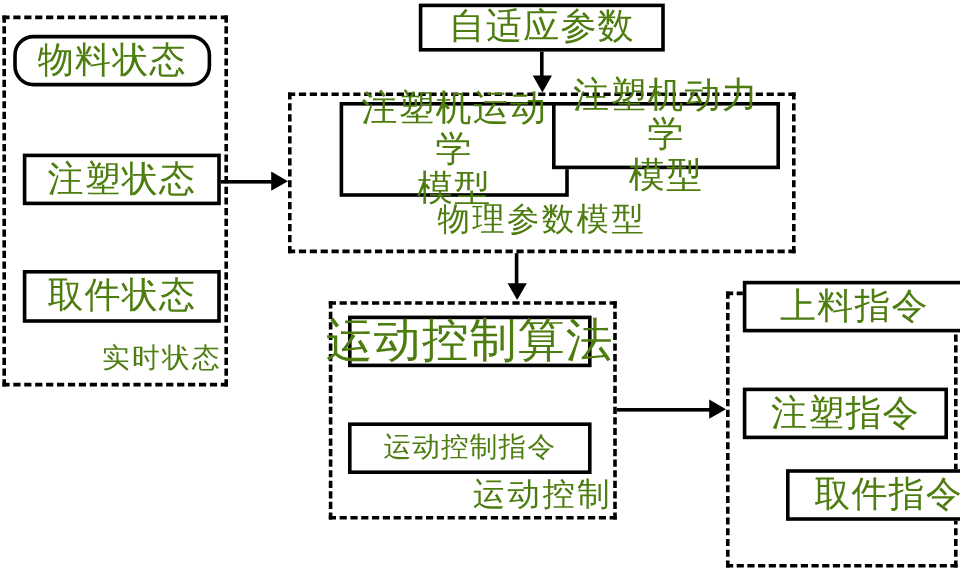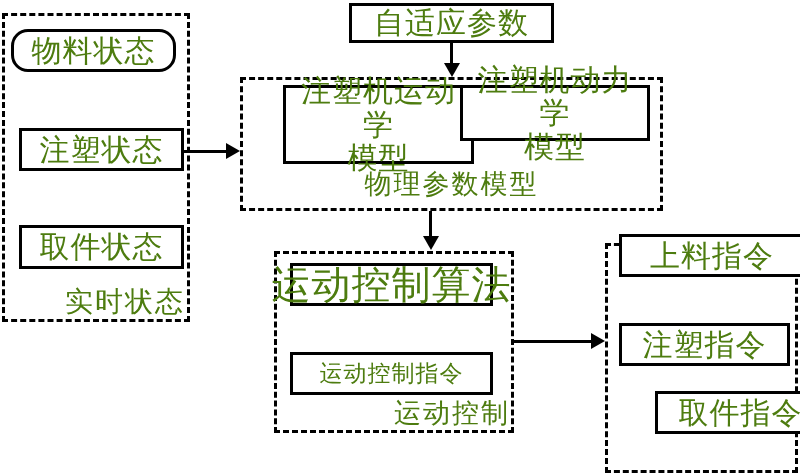--- a/index.html
+++ b/index.html
@@ -55,21 +55,21 @@
 <body>
 
 <div class="canvas">
 
   <div class="abs node" style="left:349px;top:3px;width:205px;height:40px;">自适应参数</div>
 
   <div class="abs group" style="left:2px;top:13px;width:188px;height:309px;"></div>
   <div class="abs node" style="left:11px;top:29px;width:165px;height:43px;border-radius:17px;">物料状态</div>
   <div class="abs node" style="left:19px;top:128px;width:165px;height:43px;">注塑状态</div>
   <div class="abs node" style="left:19px;top:225px;width:165px;height:44px;">取件状态</div>
-  <div class="abs grouplabel t-right" style="left:2px;top:288px;width:183px;font-size:28px;">实时状态</div>
+  <div class="abs grouplabel t-right" style="left:2px;top:288px;width:183px;font-size:23px;">实时状态</div>
 
   <div class="abs group" style="left:240px;top:77px;width:423px;height:134px;"></div>
   <div class="abs node" style="left:247px;top:85px;width:191px;height:79px;margin-left:36px;">
     <div class="twoline">
       <span>注塑机运动学</span>
       <span>模型</span>
     </div>
   </div>
   <div class="abs node" style="left:460px;top:85px;width:190px;height:56px;">
     <div class="twoline">

